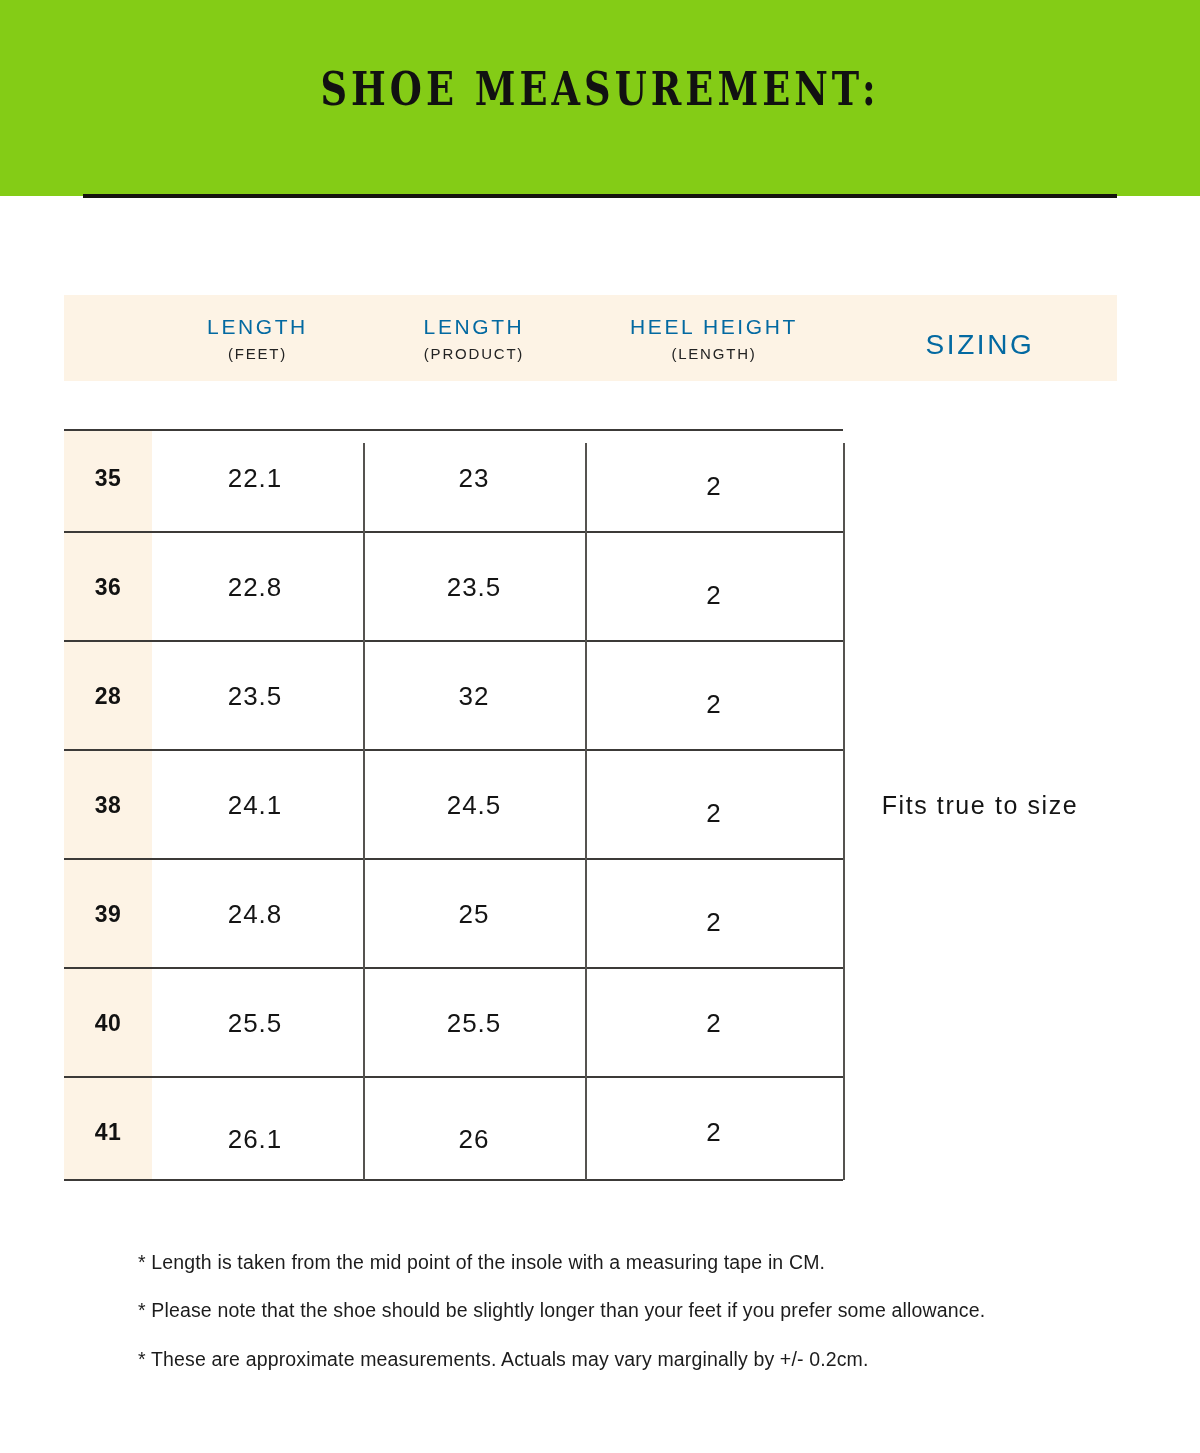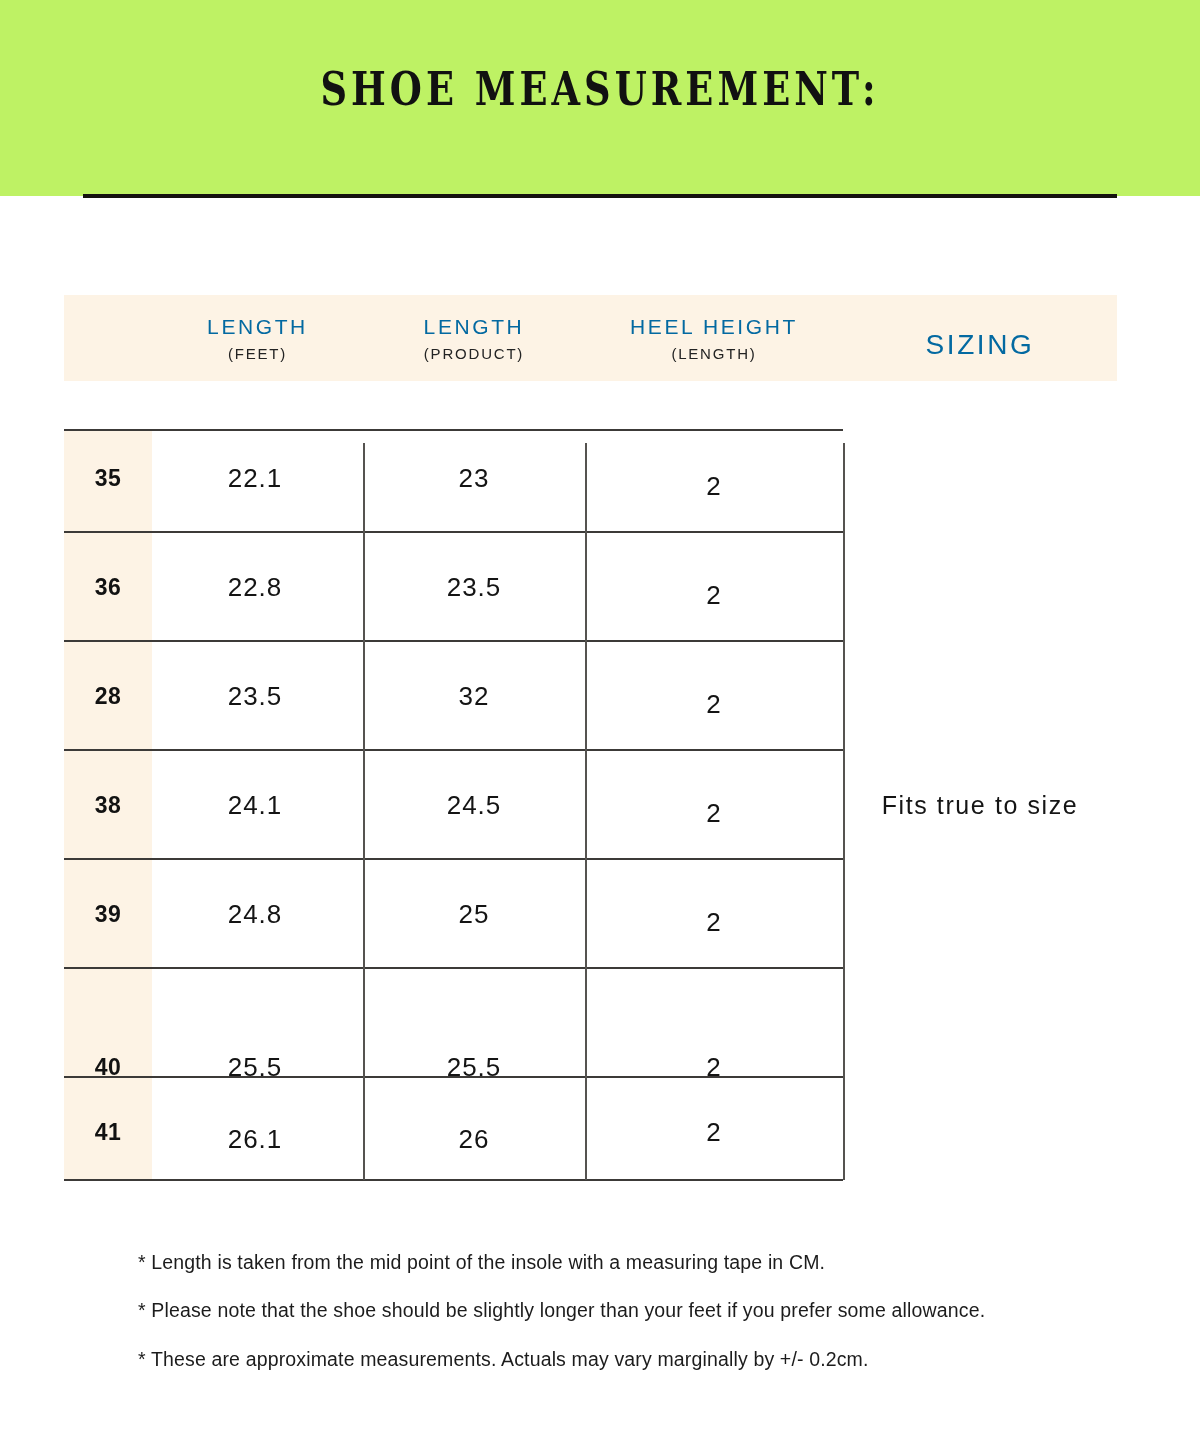--- a/index.html
+++ b/index.html
@@ -16,21 +16,21 @@
     position: relative;
   }
 
   
   .banner {
     position: absolute;
     left: 0;
     top: 0;
     width: 1200px;
     height: 196px;
-    background: #bef264;
+    background: #84cc16;
   }
   .banner-title {
     position: absolute;
     left: 0;
     top: 62px;
     width: 1200px;
     text-align: center;
     font-family: "DejaVu Serif", serif;
     font-weight: 700;
     font-size: 46px;
@@ -287,21 +287,21 @@
     <div class="cell cell-heel">2</div>
   </div>
 
   <div class="row" style="top:859px;">
     <div class="cell cell-size">39</div>
     <div class="cell cell-feet">24.8</div>
     <div class="cell cell-product">25</div>
     <div class="cell cell-heel">2</div>
   </div>
 
-  <div class="row" style="top:1012px;">
+  <div class="row" style="top:968px;">
     <div class="cell cell-size">40</div>
     <div class="cell cell-feet">25.5</div>
     <div class="cell cell-product">25.5</div>
     <div class="cell cell-heel" style="padding-top:0;">2</div>
   </div>
 
   <div class="row" style="top:1077px;">
     <div class="cell cell-size">41</div>
     <div class="cell cell-feet" style="padding-top:14px;box-sizing:border-box;">26.1</div>
     <div class="cell cell-product" style="padding-top:14px;box-sizing:border-box;">26</div>

